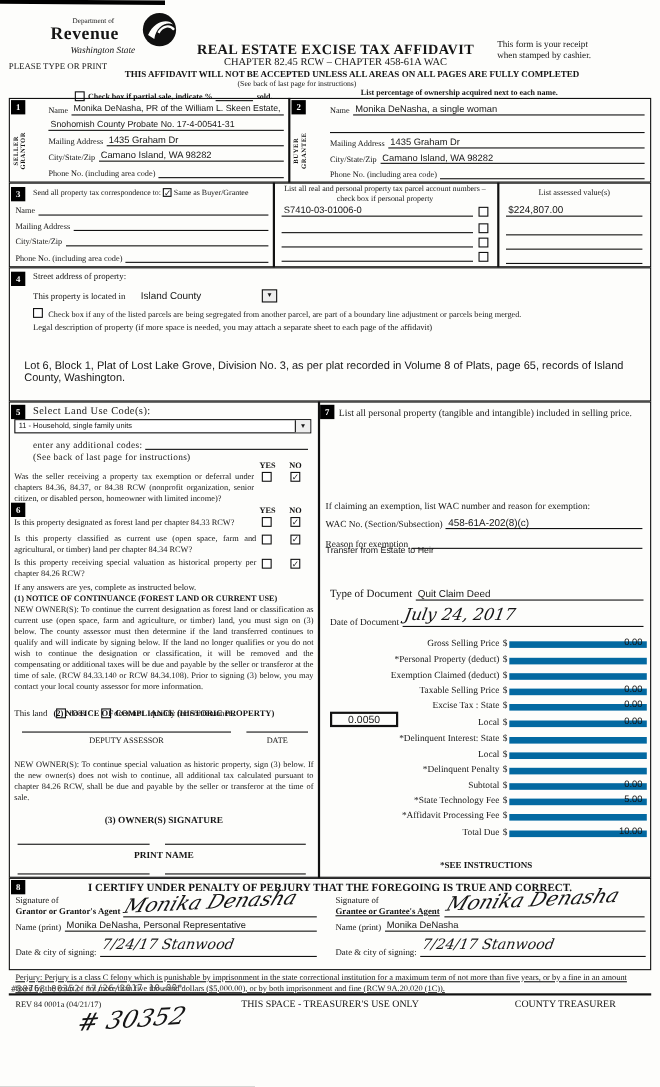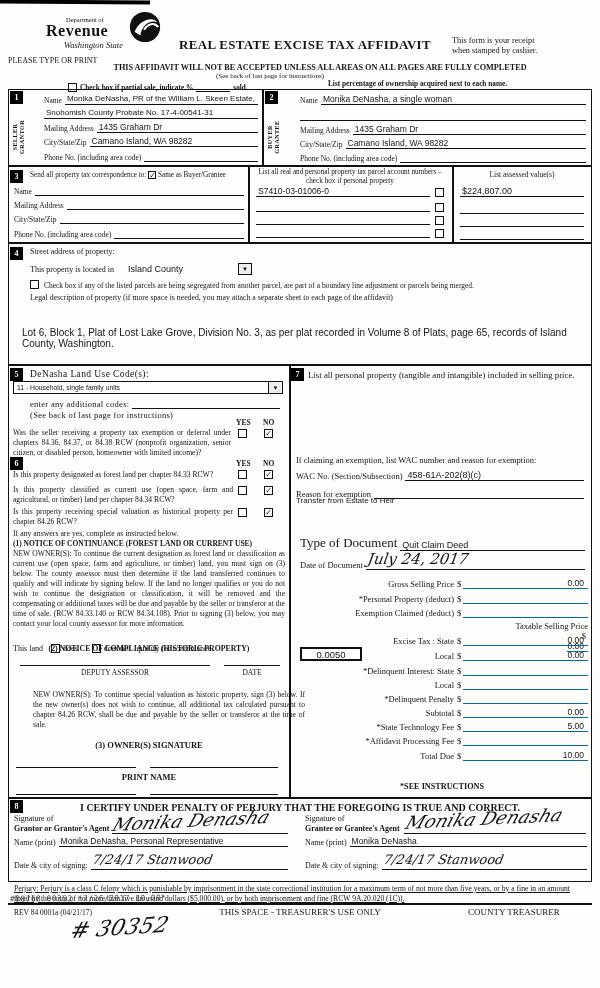--- a/index.html
+++ b/index.html
@@ -25,21 +25,21 @@
   .flab{margin-right:3px;white-space:nowrap;}
   .fval{flex:1;border-bottom:1px solid #111;font-family:"Liberation Sans",sans-serif;font-size:8.5px;
         white-space:nowrap;padding:0 2px 0 2px;height:11px;box-sizing:border-box;}
   .blank{flex:1;border-bottom:1px solid #111;height:10px;}
   .vlabel{position:absolute;font-size:6px;font-weight:bold;letter-spacing:.5px;line-height:7px;text-align:center;
           width:46px;transform:rotate(-90deg);transform-origin:0 0;}
   .p{line-height:10px;font-size:7.6px;text-align:justify;}
   .feerow{position:absolute;left:296px;width:292px;display:flex;align-items:flex-end;font-size:8.5px;}
   .feelbl{width:158px;text-align:right;white-space:nowrap;}
   .dollar{margin:0 2px 0 3px;}
-  .feeline{flex:1;border-bottom:1px solid #0369a1;text-align:right;font-family:"Liberation Sans",sans-serif;
+  .feeline{flex:1;border-bottom:6px solid #0369a1;text-align:right;font-family:"Liberation Sans",sans-serif;
            font-size:8.5px;padding-right:4px;height:11px;box-sizing:border-box;}
   .ddarrow{display:inline-flex;align-items:center;justify-content:center;width:14px;height:12px;
            border:1.5px solid #111;font-size:6px;background:#eee;box-sizing:border-box;}
   .stamp{font-family:"DejaVu Sans Mono",monospace;font-size:8px;color:#3a3a3a;letter-spacing:.4px;
          transform:rotate(-.4deg);opacity:.9;white-space:nowrap;}
 </style>
 </head>
 <body>
 
 <div class="page">
@@ -53,20 +53,21 @@
     <span class="abs" style="left:100px;top:0;">
       <svg width="34" height="34" viewBox="0 0 36 36">
         <circle cx="18" cy="18" r="16" fill="#101010"></circle>
         <path d="M7 23 C13 9, 27 7, 31 13 C24 10, 15 15, 13 27 Z" fill="#fdfdfb"></path>
         <path d="M17 21 C21 14, 28 13, 32 18" stroke="#fdfdfb" stroke-width="2.2" fill="none"></path>
       </svg>
     </span>
   </div>
 
   <div class="abs ctr b" style="left:150px;top:37px;width:310px;font-size:13px;letter-spacing:.3px;">REAL ESTATE EXCISE TAX AFFIDAVIT</div>
+  <div class="abs ctr" style="left:150px;top:52px;width:310px;font-size:9.5px;">CHAPTER 82.45 RCW – CHAPTER 458-61A WAC</div>
 
   <div class="abs" style="left:452px;top:36px;width:140px;font-size:8.3px;line-height:10px;">
     <div>This form is your receipt</div>
     <div>when stamped by cashier.</div>
   </div>
 
   <div class="abs" style="left:8px;top:56px;font-size:8px;">PLEASE TYPE OR PRINT</div>
   <div class="abs ctr b" style="left:50px;top:63px;width:540px;font-size:8.2px;">THIS AFFIDAVIT WILL NOT BE ACCEPTED UNLESS ALL AREAS ON ALL PAGES ARE FULLY COMPLETED</div>
   <div class="abs ctr" style="left:170px;top:72px;width:200px;font-size:7px;">(See back of last page for instructions)</div>
   <div class="abs b" style="left:328px;top:79px;font-size:7.3px;">List percentage of ownership acquired next to each name.</div>
@@ -203,21 +204,21 @@
     <span class="cb" style="margin-right:3px;"></span>
     <span>Check box if any of the listed parcels are being segregated from another parcel, are part of a boundary line adjustment or parcels being merged.</span>
   </div>
   <div class="abs" style="left:30px;top:293px;width:548px;font-size:7.8px;">Legal description of property (if more space is needed, you may attach a separate sheet to each page of the affidavit)</div>
   <div class="abs typed" style="left:22px;top:308px;width:548px;white-space:normal;font-size:10px;line-height:10.5px;margin-top:20px;">Lot 6, Block 1, Plat of Lost Lake Grove, Division No. 3, as per plat recorded in Volume 8 of Plats, page 65, records of Island County, Washington.</div>
 
   <div class="box" style="left:8px;top:365px;width:584px;height:433px;"></div>
   <div class="vline" style="left:289px;top:365px;height:433px;"></div>
 
   <div class="secnum" style="left:10px;top:368px;">5</div>
-  <div class="abs" style="left:30px;top:369px;font-size:9.5px;letter-spacing:.4px;">DeNasha Land Use Code(s):</div>
+  <div class="abs" style="left:30px;top:369px;font-size:9.5px;letter-spacing:.4px;">Select Land Use Code(s):</div>
   <div class="abs" style="left:13px;top:381px;width:270px;height:13px;border:1.5px solid #111;box-sizing:border-box;display:flex;align-items:center;background:#fff;">
     <span class="typed" style="font-size:6.8px;padding-left:3px;flex:1;">11 - Household, single family units</span>
     <span style="width:13px;height:100%;border-left:1.5px solid #111;background:#eee;display:flex;align-items:center;justify-content:center;font-size:6px;">
         <i style="font-style:normal;">▼</i>
       </span>
   </div>
   <div class="frow" style="left:30px;top:398px;width:250px;">
     <span class="flab" style="font-size:8.5px;letter-spacing:.3px;">enter any additional codes:</span>
     <span class="blank"></span>
   </div>
@@ -256,21 +257,21 @@
     <span>does not</span>
     <span style="margin-left:6px;">qualify for continuance.</span>
   </div>
 
   <div class="abs" style="left:20px;top:664px;width:190px;border-bottom:1px solid #111;height:1px;"></div>
   <div class="abs" style="left:224px;top:664px;width:56px;border-bottom:1px solid #111;height:1px;"></div>
   <div class="abs ctr" style="left:20px;top:668px;width:190px;font-size:7.5px;">DEPUTY ASSESSOR</div>
   <div class="abs ctr" style="left:224px;top:668px;width:56px;font-size:7.5px;">DATE</div>
 
   <div class="abs ctr b" style="left:13px;top:644px;width:272px;font-size:7.8px;">(2) NOTICE OF COMPLIANCE (HISTORIC PROPERTY)</div>
-  <div class="abs p" style="left:13px;top:690px;width:272px;margin-left:20px;">NEW OWNER(S): To continue special valuation as historic property, sign (3) below. If the new owner(s) does not wish to continue, all additional tax calculated pursuant to chapter 84.26 RCW, shall be due and payable by the seller or transferor at the time of sale.</div>
+  <div class="abs p" style="left:13px;top:690px;width:272px;">NEW OWNER(S): To continue special valuation as historic property, sign (3) below. If the new owner(s) does not wish to continue, all additional tax calculated pursuant to chapter 84.26 RCW, shall be due and payable by the seller or transferor at the time of sale.</div>
   <div class="abs ctr b" style="left:13px;top:740px;width:272px;font-size:8.5px;">(3)  OWNER(S) SIGNATURE</div>
   <div class="abs" style="left:16px;top:766px;width:120px;border-bottom:1px solid #111;height:1px;"></div>
   <div class="abs" style="left:150px;top:766px;width:128px;border-bottom:1px solid #111;height:1px;"></div>
   <div class="abs ctr b" style="left:13px;top:772px;width:272px;font-size:8.5px;">PRINT NAME</div>
   <div class="abs" style="left:16px;top:793px;width:120px;border-bottom:1px solid #111;height:1px;"></div>
   <div class="abs" style="left:150px;top:793px;width:128px;border-bottom:1px solid #111;height:1px;"></div>
 
   <div class="secnum" style="left:291px;top:368px;">7</div>
   <div class="abs" style="left:308px;top:369px;width:274px;font-size:8.8px;line-height:12px;">List all personal property (tangible and intangible) included in selling price.</div>
 
@@ -279,21 +280,21 @@
     <span class="flab" style="font-size:8.5px;">WAC No. (Section/Subsection)</span>
     <span class="fval" style="text-align:left;font-size:9px;"><span>458-61A-202(8)(c)</span></span>
   </div>
   <div class="frow" style="left:296px;top:488px;width:288px;">
     <span class="flab" style="font-size:8.5px;">Reason for exemption</span>
     <span class="blank"></span>
   </div>
   <div class="abs typed" style="left:296px;top:496px;font-size:8px;">Transfer from Estate to Heir</div>
 
   <div class="frow" style="left:300px;top:535px;width:285px;">
-    <span class="flab" style="font-size:13px;">Type of Document</span>
+    <span class="flab" style="font-size:10px;">Type of Document</span>
     <span class="fval" style="text-align:left;font-size:9px;"><span>Quit Claim Deed</span></span>
   </div>
   <div class="frow" style="left:300px;top:550px;width:285px;height:20px;">
     <span class="flab" style="font-size:8.5px;">Date of Document</span>
     <span class="fval" style="text-align:left;height:20px;">
       <span class="hand" style="font-size:15px;">July 24, 2017</span>
     </span>
   </div>
 
   <div class="feerow" style="top:578px;">
@@ -304,21 +305,21 @@
   <div class="feerow" style="top:593px;">
     <span class="feelbl">*Personal Property (deduct)</span>
       <span class="dollar">$</span>
     <span class="feeline"><span></span></span>
   </div>
   <div class="feerow" style="top:607px;">
     <span class="feelbl">Exemption Claimed (deduct)</span>
       <span class="dollar">$</span>
     <span class="feeline"><span></span></span>
   </div>
-  <div class="feerow" style="top:621px;flex-direction:column;">
+  <div class="feerow" style="top:621px;">
     <span class="feelbl">Taxable Selling Price</span>
       <span class="dollar">$</span>
     <span class="feeline"><span>0.00</span></span>
   </div>
   <div class="feerow" style="top:635px;">
     <span class="feelbl">Excise Tax : State</span>
       <span class="dollar">$</span>
     <span class="feeline"><span>0.00</span></span>
   </div>
   <div class="abs" style="left:300px;top:647px;width:62px;height:14px;border:2px solid #111;box-sizing:border-box;display:flex;align-items:center;justify-content:center;">
@@ -380,21 +381,21 @@
     <span class="fval" style="text-align:left;"><span>Monika DeNasha, Personal Representative</span></span>
   </div>
   <div class="frow" style="left:14px;top:852px;width:274px;height:18px;">
     <span class="flab" style="font-size:8px;">Date &amp; city of signing:</span>
     <span class="fval" style="text-align:left;height:18px;">
       <span class="hand" style="font-size:13px;">7/24/17  Stanwood</span>
     </span>
   </div>
 
   <div class="abs" style="left:305px;top:814px;font-size:8px;">Signature of</div>
-  <div class="abs b" style="left:305px;top:824px;font-size:8px;">Grantee or Grantee's Agent</div>
+  <div class="abs b" style="left:305px;top:824px;font-size:8px;text-decoration:underline;">Grantee or Grantee's Agent</div>
   <span class="script abs" style="left:408px;top:808px;font-size:18px;">Monika Denasha</span>
   <div class="abs" style="left:404px;top:832px;width:182px;border-bottom:1px solid #111;height:1px;"></div>
   <div class="frow" style="left:305px;top:836px;width:282px;">
     <span class="flab" style="font-size:8px;">Name (print)</span>
     <span class="fval" style="text-align:left;"><span>Monika DeNasha</span></span>
   </div>
   <div class="frow" style="left:305px;top:852px;width:282px;height:18px;">
     <span class="flab" style="font-size:8px;">Date &amp; city of signing:</span>
     <span class="fval" style="text-align:left;height:18px;">
       <span class="hand" style="font-size:13px;">7/24/17  Stanwood</span>

